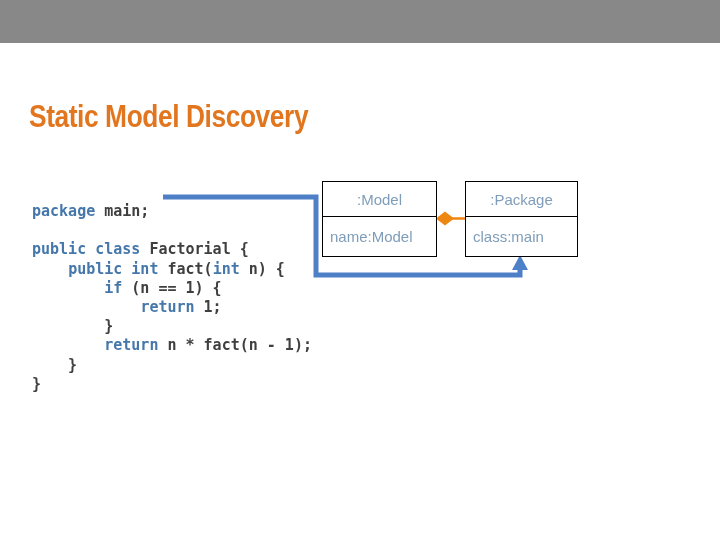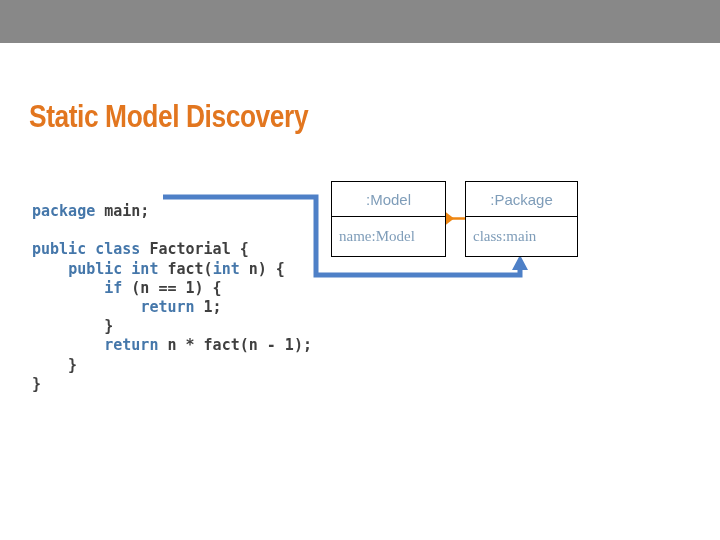--- a/index.html
+++ b/index.html
@@ -19,28 +19,28 @@
     font-size:15px;line-height:19.2px;font-weight:bold;
   }
   .code-line{white-space:pre;}
   .code .kw{color:var(--keyword_blue);}
   .code .pl{color:var(--code_text);}
   .overlay{position:absolute;left:0;top:0;width:720px;height:540px;}
   .uml-box{
     position:absolute;background:#fff;border:1.5px solid var(--box_border);
     color:var(--box_text);font-size:15px;box-sizing:border-box;
   }
-  .model-box{left:331px;top:138px;width:115px;height:76px;}
+  .model-box{left:322px;top:138px;width:115px;height:76px;}
   .package-box{left:465px;top:138px;width:113px;height:76px;}
   .uml-header{
     height:34px;border-bottom:1.5px solid var(--box_border);
     display:flex;align-items:center;justify-content:center;
   }
   .uml-attr{
-    height:38px;display:flex;align-items:center;padding-left:7px;font-family:Liberation Serif, serif;
+    height:38px;display:flex;align-items:center;padding-left:7px;
   }
   .page-number{
     position:absolute;left:676px;top:501px;font-size:13px;color:#3c3c3c;
   }
   .footer-bar{
     position:absolute;left:0;bottom:0;width:720px;height:13px;
     background:var(--accent_teal);
   }
 </style>
 </head>

